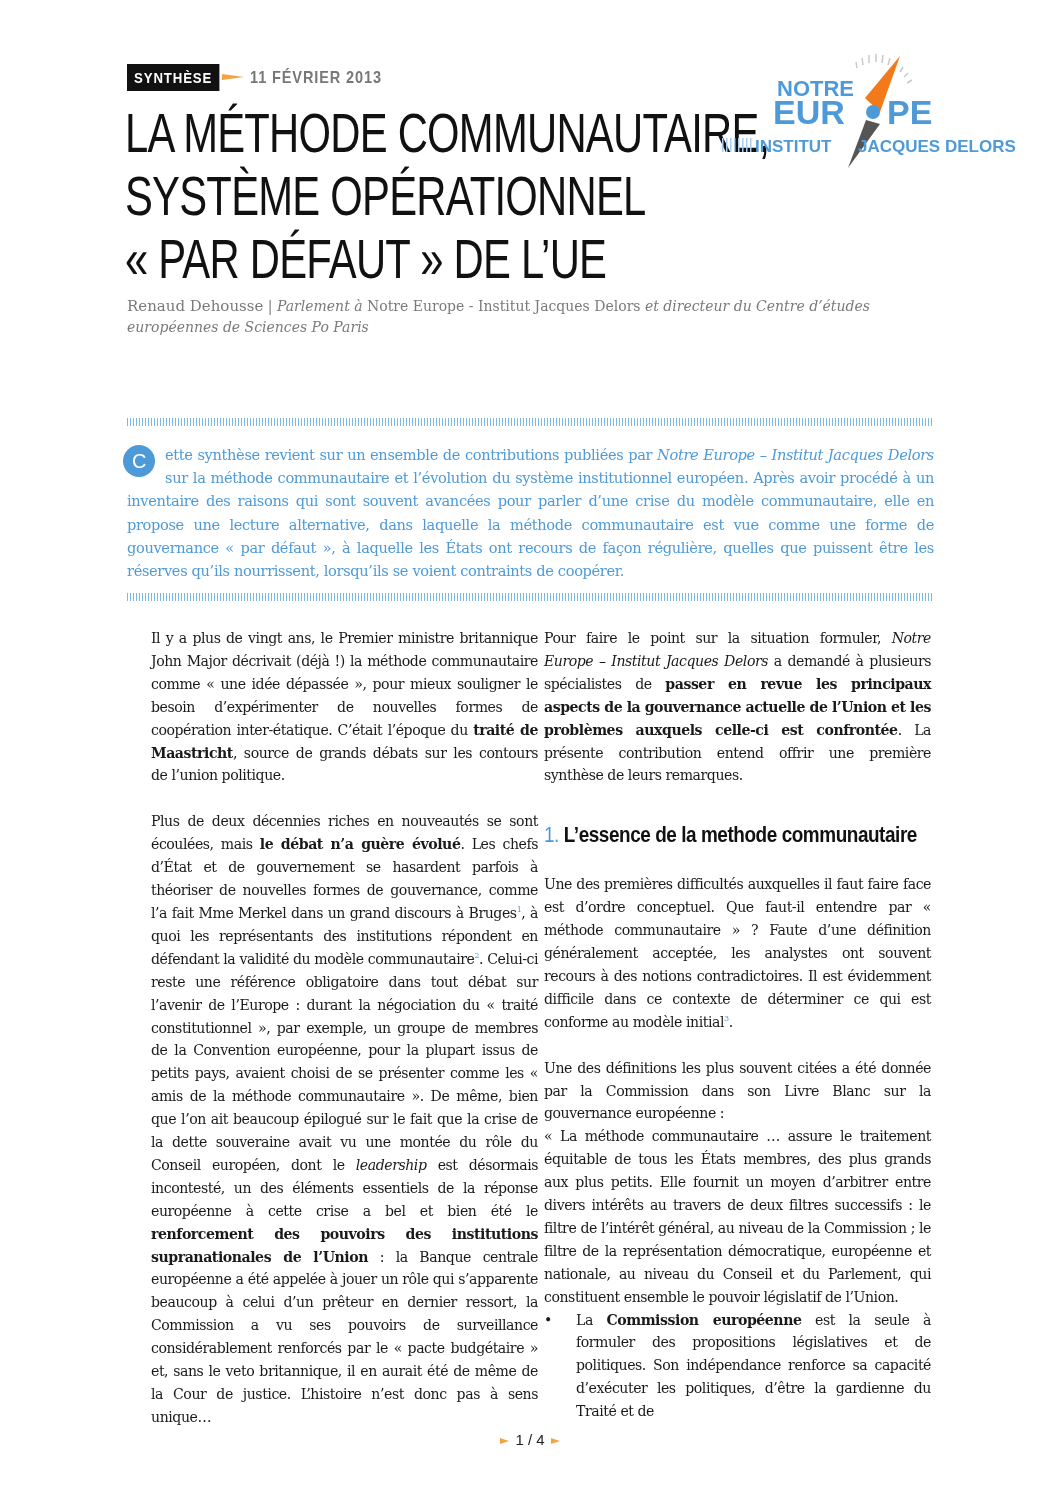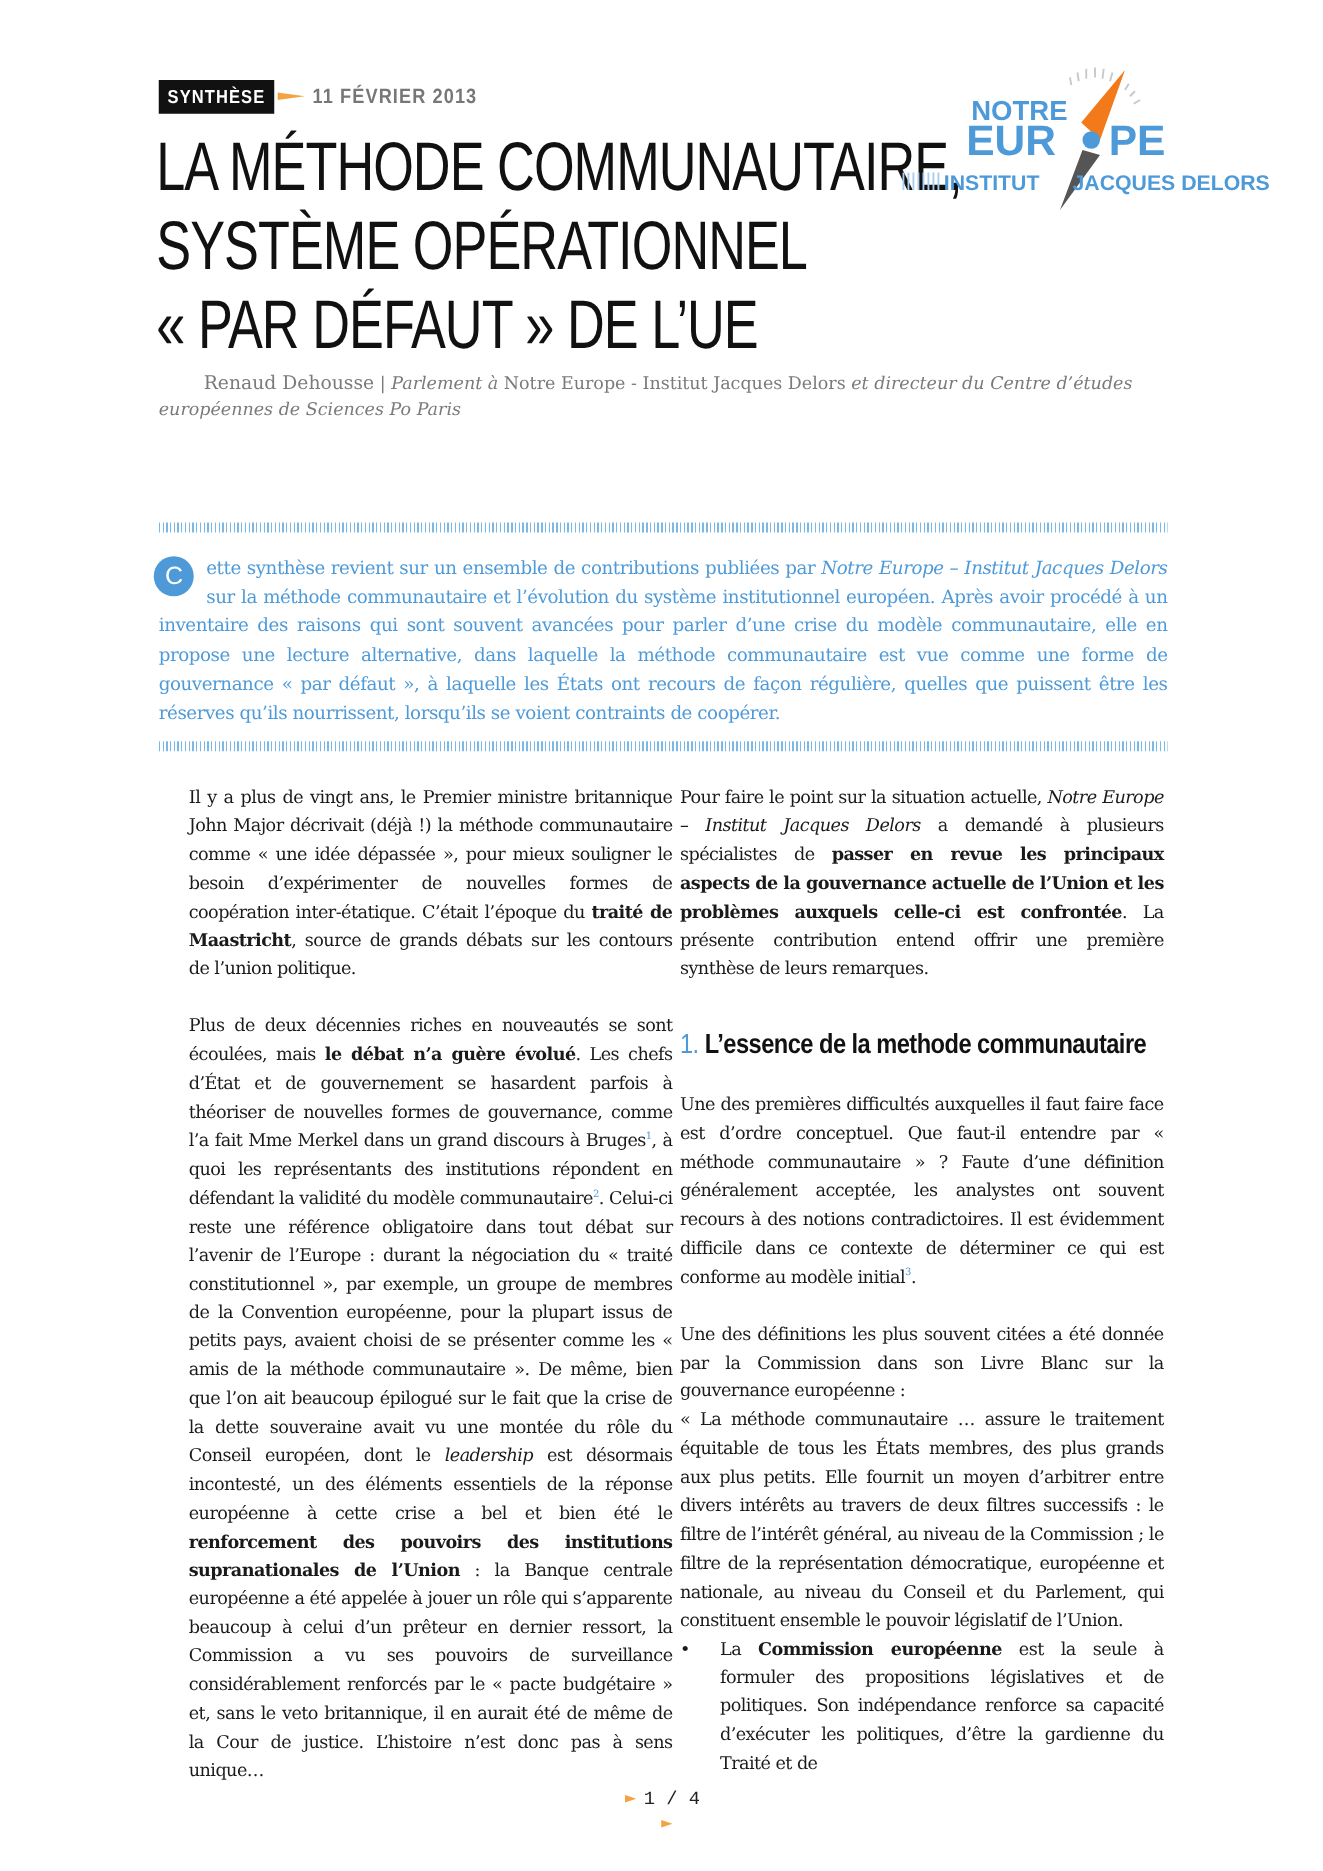--- a/index.html
+++ b/index.html
@@ -8,21 +8,21 @@
 
   
   .tag { left:127px; top:64px; height:27px; background:#111; color:#fff; font-family:"Liberation Sans", sans-serif; font-weight:bold; font-size:15px; letter-spacing:1px; padding:0 8px; line-height:27px; transform:scaleX(0.88); transform-origin:left center; }
   .arrow { left:222px; top:72px; width:22px; height:10px; }
   .date { left:250px; top:64px; font-family:"Liberation Sans", sans-serif; font-weight:bold; font-size:16.5px; color:#777; letter-spacing:1px; line-height:27px; transform:scaleX(0.88); transform-origin:left center; }
 
   .title { left:125px; top:102px; font-family:"Liberation Sans", sans-serif; font-size:55px; line-height:63px; color:#111; letter-spacing:-1px; transform:scaleX(0.76); transform-origin:left top; white-space:nowrap; }
   .title div { white-space:nowrap; }
 
   .author { left:127px; top:296px; width:780px; font-family:"DejaVu Serif", serif; font-size:14px; line-height:21px; color:#7a7a7a; }
-  .author .name { font-size:15px;margin-left:36px; }
+  .author .name { font-size:15px; }
   .author i { font-style:italic; }
 
   
   .logo { left:710px; top:40px; width:310px; height:140px; }
 
   
   .rule { left:127px; width:807px; height:8px; background-image:repeating-linear-gradient(90deg, #7ab8e8 0 1px, transparent 1px 3px); }
 
   
   .intro { left:127px; top:443px; width:807px; font-family:"DejaVu Serif", serif; font-size:14.6px; line-height:23.2px; color:#4e9ad8; text-align:justify; letter-spacing:-0.35px; }
@@ -35,21 +35,21 @@
   .col sup { font-size:8px; color:#4e9ad8; vertical-align:super; line-height:0; }
   .colL { left:127px; top:627px;margin-left:24px; }
   .colR { left:544px; top:627px; }
   .h2 { font-family:"Liberation Sans", sans-serif; font-weight:bold; font-size:22px; color:#111; margin:37px 0 26px 0; letter-spacing:-0.5px; transform:scaleX(0.86); transform-origin:left center; white-space:nowrap; }
   .h2 .num { color:#4e9ad8; font-weight:normal; }
   .bullet { display:flex; }
   .bullet .dot { width:32px; flex:none; }
   .bullet .txt { flex:1; }
 
   
-  .pagenum { left:500px; top:1430px; width:60px; text-align:center; font-family:Liberation Mono, monospace; font-size:15px; color:#222; line-height:20px; }
+  .pagenum { left:500px; top:1430px; width:60px; text-align:center; font-family:Liberation Sans, sans-serif; font-size:15px; color:#222; line-height:20px; }
   .pagenum .tri { display:inline-block; width:0; height:0; border-top:3px solid transparent; border-bottom:3px solid transparent; vertical-align:middle; }
   .pagenum .tl { border-left:9px solid #f4a340; margin-right:6px; }
   .pagenum .tr { border-left:9px solid #f4a340; margin-left:6px; }
 </style>
 </head>
 <body>
 
 <div class="abs tag">SYNTHÈSE</div>
 <svg class="abs arrow" viewBox="0 0 22 10">
   <polygon points="0,2 0,8 22,5" fill="#f4a340"></polygon>
@@ -108,21 +108,21 @@
   <span class="dropcap">C</span><span>ette synthèse revient sur un ensemble de contributions publiées par </span><i>Notre Europe – Institut Jacques Delors</i><span> sur la méthode communautaire et l’évolution du système institutionnel européen. Après avoir procédé à un inventaire des raisons qui sont souvent avancées pour parler d’une crise du modèle communautaire, elle en propose une lecture alternative, dans laquelle la méthode communautaire est vue comme une forme de gouvernance « par défaut », à laquelle les États ont recours de façon régulière, quelles que puissent être les réserves qu’ils nourrissent, lorsqu’ils se voient contraints de coopérer.</span>
 </div>
 <div class="abs rule" style="top:593px;"></div>
 
 <div class="abs col colL">
   <p><span>Il y a plus de vingt ans, le Premier ministre britannique John Major décrivait (déjà !) la méthode communautaire comme « une idée dépassée », pour mieux souligner le besoin d’expérimenter de nouvelles formes de coopération inter-étatique. C’était l’époque du </span><b>traité de Maastricht</b><span>, source de grands débats sur les contours de l’union politique.</span></p>
   <p><span>Plus de deux décennies riches en nouveautés se sont écoulées, mais </span><b>le débat n’a guère évolué</b><span>. Les chefs d’État et de gouvernement se hasardent parfois à théoriser de nouvelles formes de gouvernance, comme l’a fait Mme Merkel dans un grand discours à Bruges</span><sup>1</sup><span>, à quoi les représentants des institutions répondent en défendant la validité du modèle communautaire</span><sup>2</sup><span>. Celui-ci reste une référence obligatoire dans tout débat sur l’avenir de l’Europe : durant la négociation du « traité constitutionnel », par exemple, un groupe de membres de la Convention européenne, pour la plupart issus de petits pays, avaient choisi de se présenter comme les « amis de la méthode communautaire ». De même, bien que l’on ait beaucoup épilogué sur le fait que la crise de la dette souveraine avait vu une montée du rôle du Conseil européen, dont le </span><i>leadership</i><span> est désormais incontesté, un des éléments essentiels de la réponse européenne à cette crise a bel et bien été le </span><b>renforcement des pouvoirs des institutions supranationales de l’Union</b><span> : la Banque centrale européenne a été appelée à jouer un rôle qui s’apparente beaucoup à celui d’un prêteur en dernier ressort, la Commission a vu ses pouvoirs de surveillance considérablement renforcés par le « pacte budgétaire » et, sans le veto britannique, il en aurait été de même de la Cour de justice. L’histoire n’est donc pas à sens unique…</span></p>
 </div>
 
 <div class="abs col colR">
-  <p><span>Pour faire le point sur la situation actuelle, </span><i>Notre Europe – Institut Jacques Delors</i><span> a demandé à plusieurs spécialistes de </span><b>passer en revue les principaux aspects de la gouvernance actuelle de l’Union et les problèmes auxquels celle-ci est confrontée</b><span>. La présente contribution entend offrir une première synthèse de leurs remarques.</span></p>
+  <p><span>Pour faire le point sur la situation formuler, </span><i>Notre Europe – Institut Jacques Delors</i><span> a demandé à plusieurs spécialistes de </span><b>passer en revue les principaux aspects de la gouvernance actuelle de l’Union et les problèmes auxquels celle-ci est confrontée</b><span>. La présente contribution entend offrir une première synthèse de leurs remarques.</span></p>
   <div class="h2"><span class="num">1.</span> <span>L’essence de la methode communautaire</span></div>
   <p><span>Une des premières difficultés auxquelles il faut faire face est d’ordre conceptuel. Que faut-il entendre par « méthode communautaire » ? Faute d’une définition généralement acceptée, les analystes ont souvent recours à des notions contradictoires. Il est évidemment difficile dans ce contexte de déterminer ce qui est conforme au modèle initial</span><sup>3</sup><span>.</span></p>
   <p style="margin-bottom:0"><span>Une des définitions les plus souvent citées a été donnée par la Commission dans son Livre Blanc sur la gouvernance européenne :</span><br><span>« La méthode communautaire … assure le traitement équitable de tous les États membres, des plus grands aux plus petits. Elle fournit un moyen d’arbitrer entre divers intérêts au travers de deux filtres successifs : le filtre de l’intérêt général, au niveau de la Commission ; le filtre de la représentation démocratique, européenne et nationale, au niveau du Conseil et du Parlement, qui constituent ensemble le pouvoir législatif de l’Union.</span></p>
   <div class="bullet">
     <span class="dot">•</span>
     <span class="txt"><span>La </span><b>Commission européenne</b><span> est la seule à formuler des propositions législatives et de politiques. Son indépendance renforce sa capacité d’exécuter les politiques, d’être la gardienne du Traité et de</span></span>
   </div>
 </div>
 
 <div class="abs pagenum">

